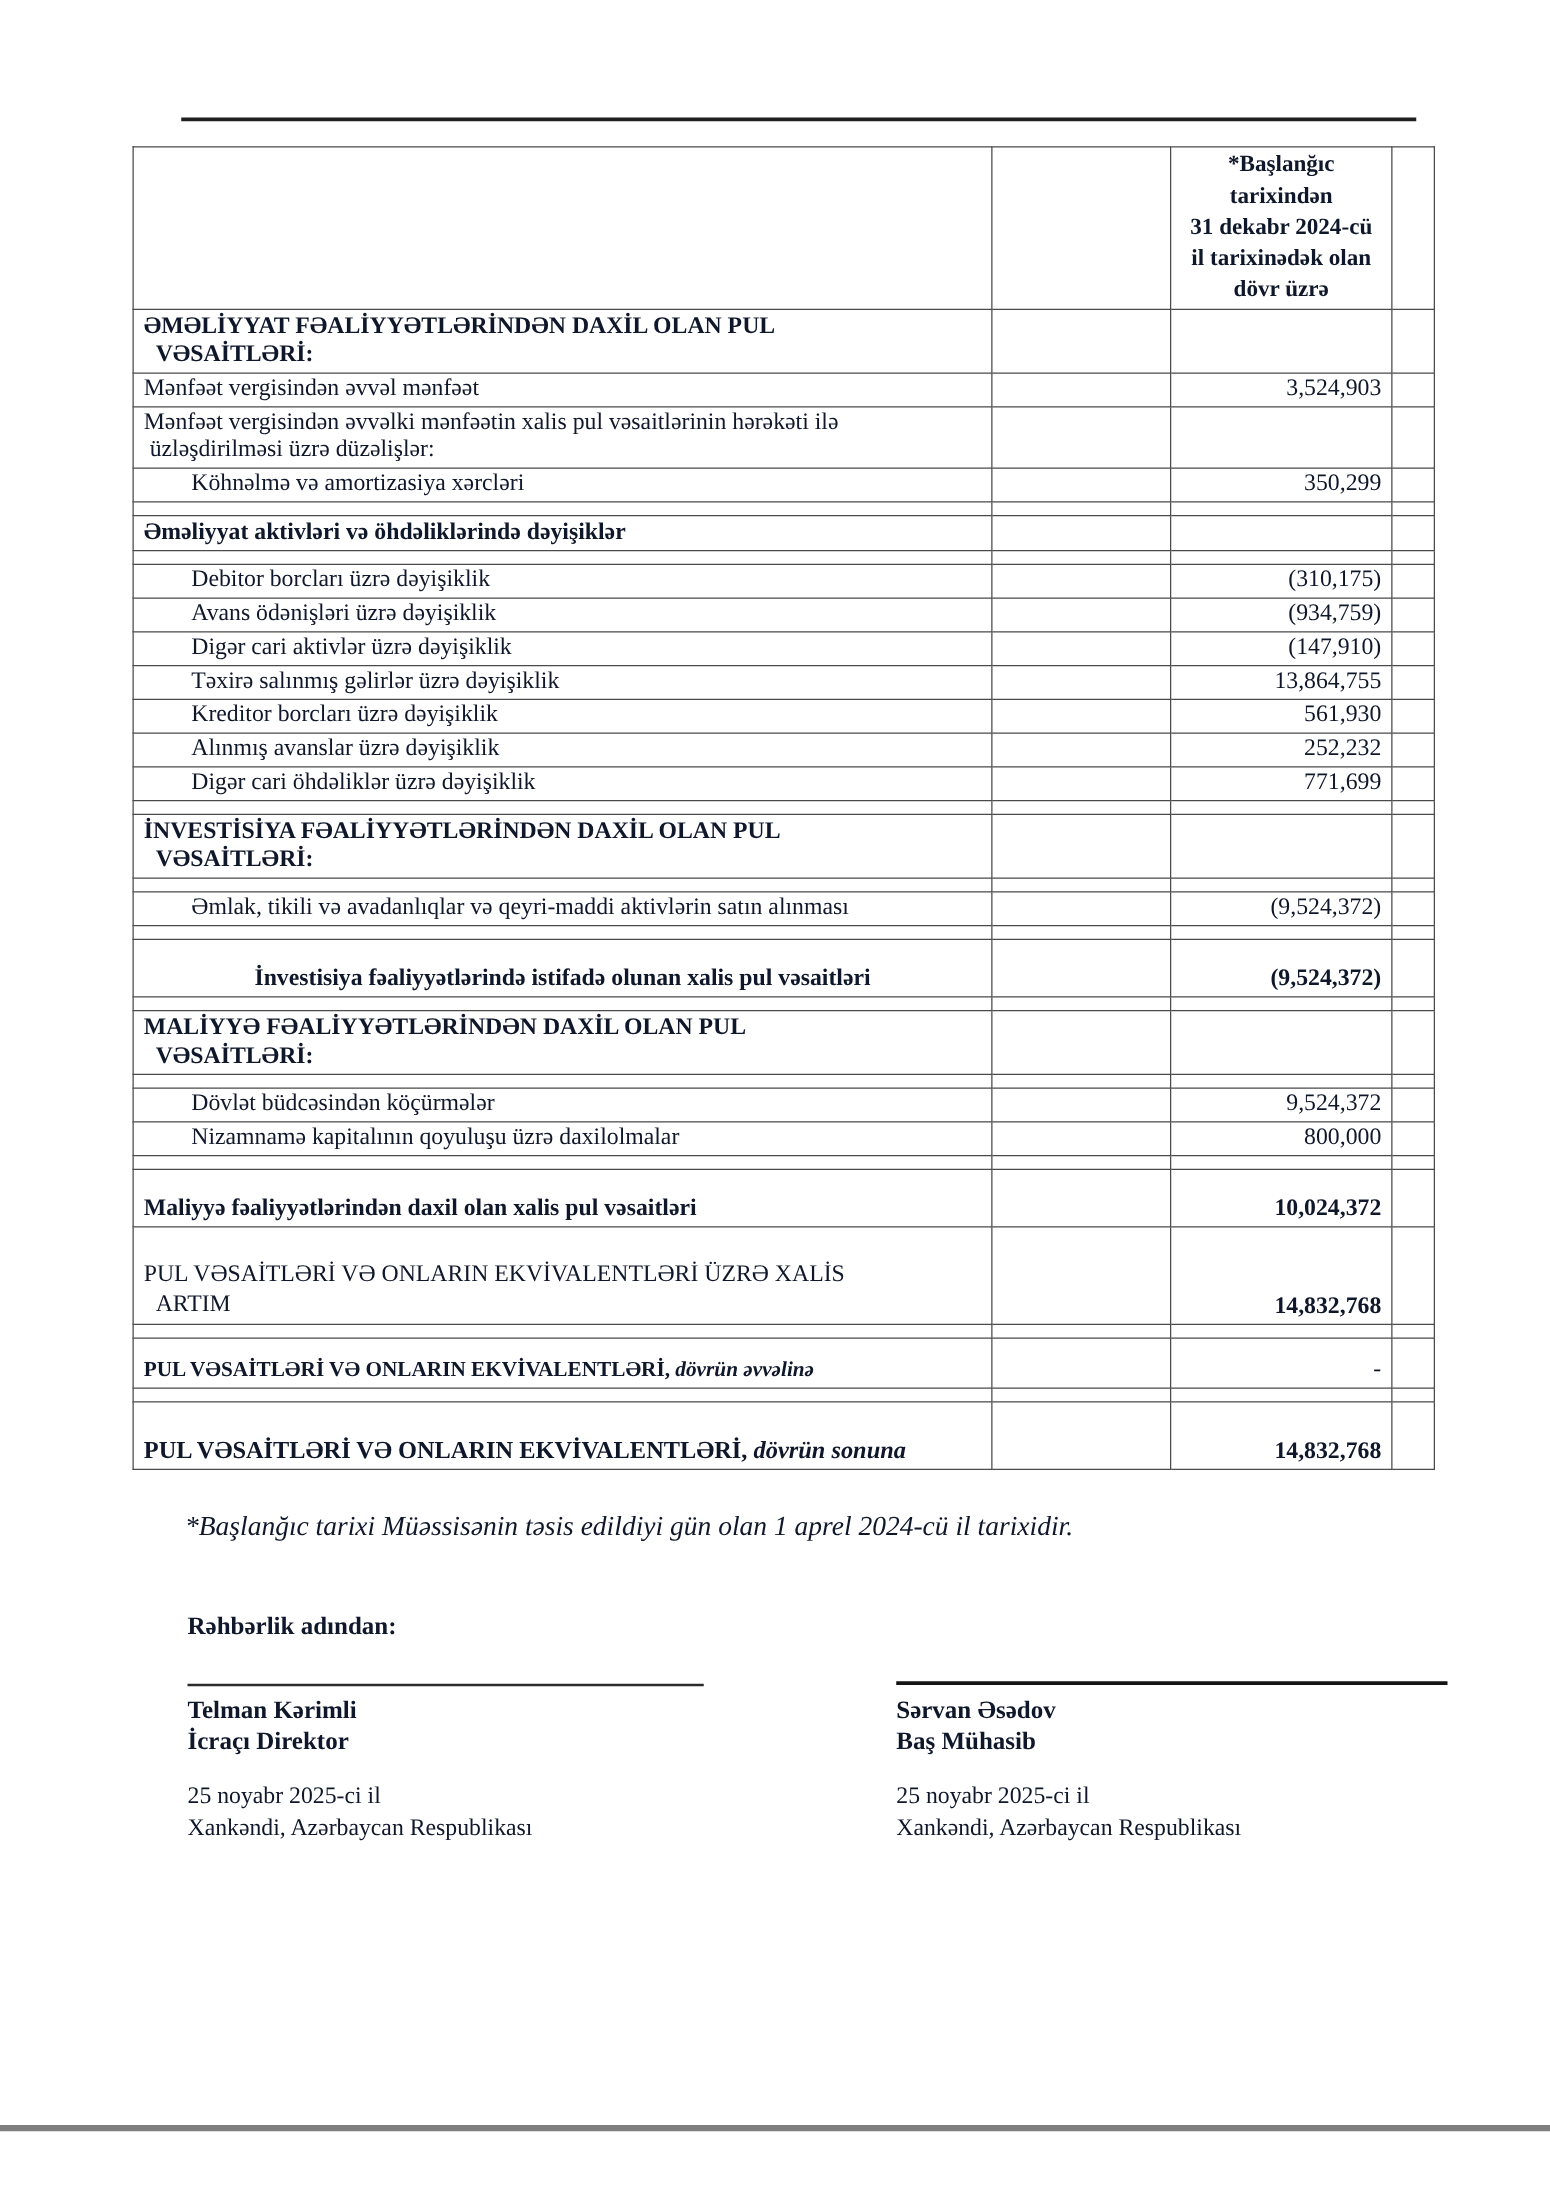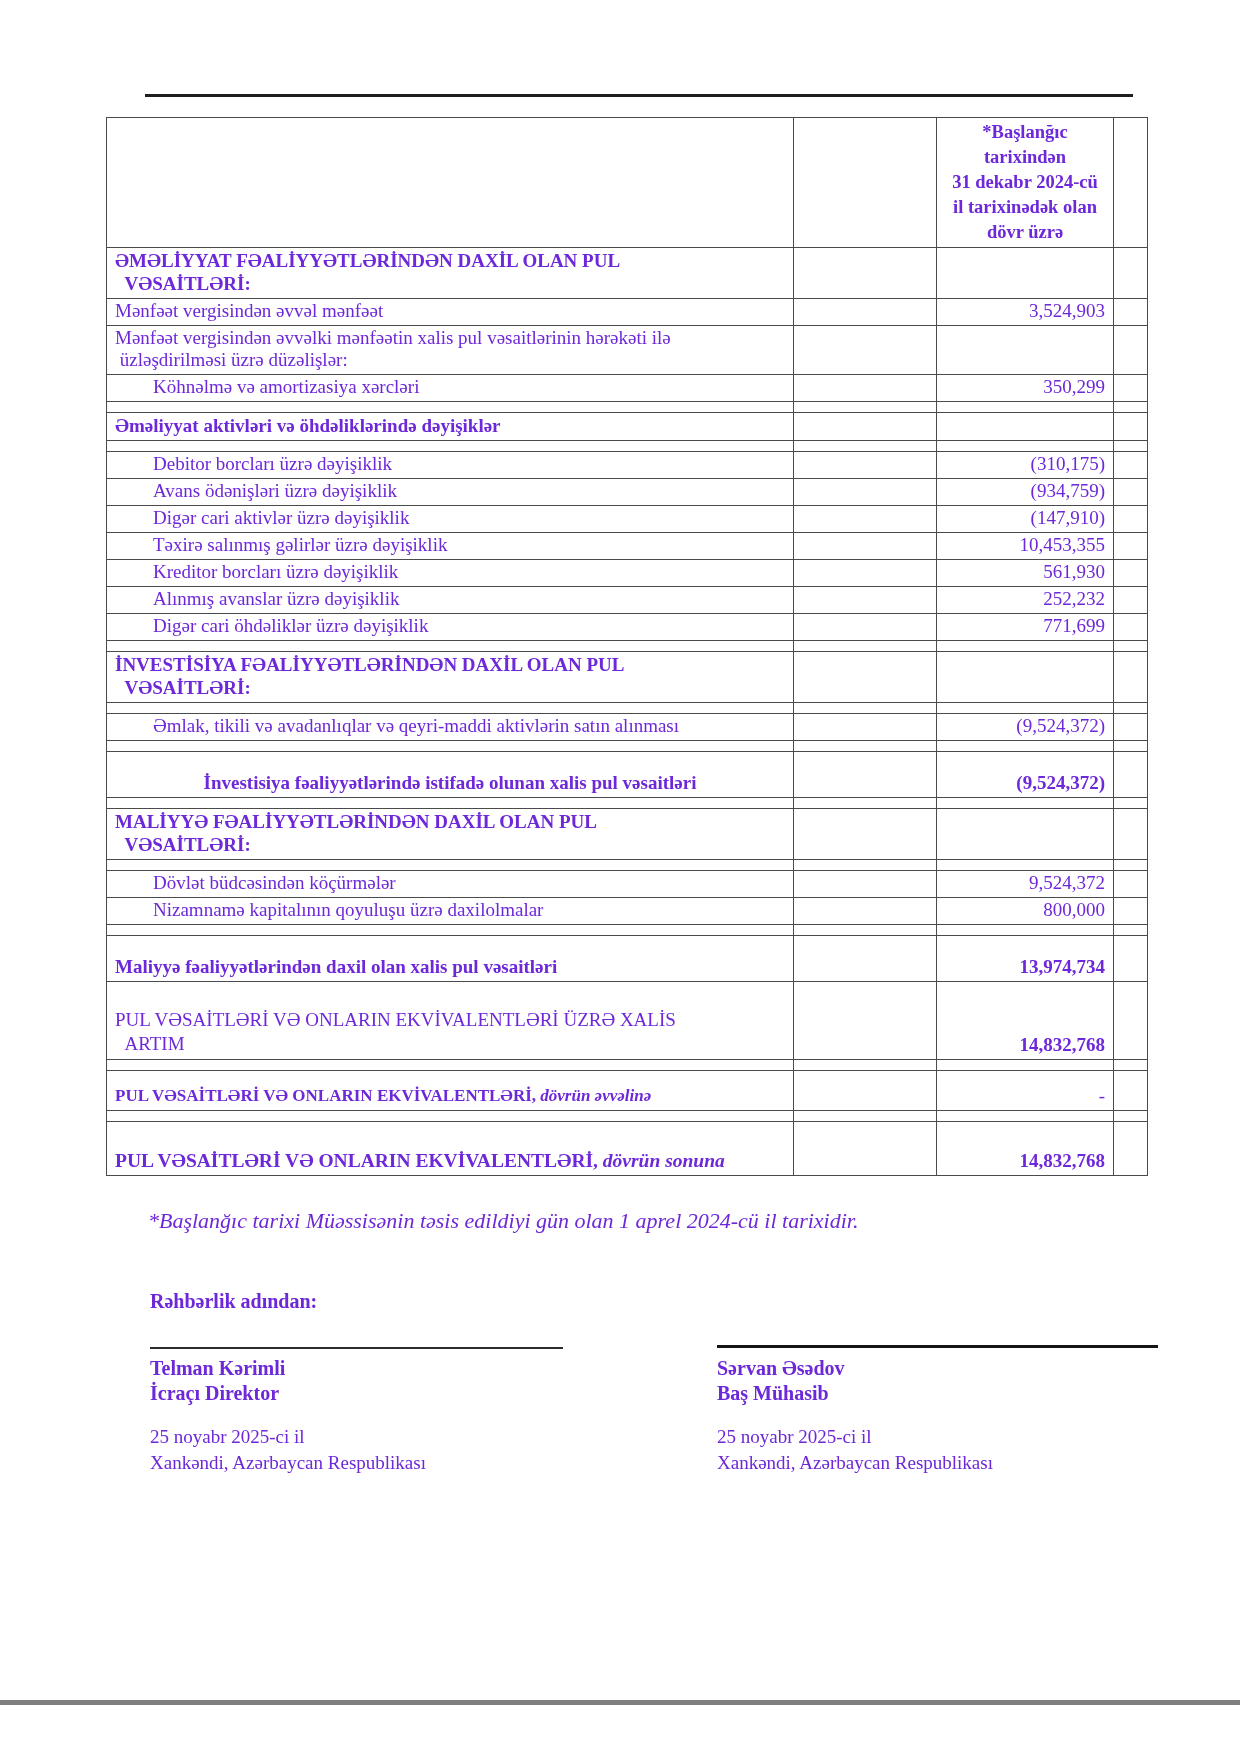--- a/index.html
+++ b/index.html
@@ -2,21 +2,21 @@
 <html><head>
 <meta charset="utf-8">
 <style>
   html,body{margin:0;padding:0;background:#ffffff;}
   .page{
     position:relative;
     width:1240px;
     height:1755px;
     background:#ffffff;
     font-family:"Liberation Serif", serif;
-    color:#6d28d9;
+    color:#0f172a;
     overflow:hidden;
   }
   .rule-top{
     position:absolute; left:145px; top:94px; width:988px; height:3px;
     background:#1f1f1f;
   }
   .rule-bottom{
     position:absolute; left:0; top:1700px; width:1240px; height:5px;
     background:#7e7e7e;
   }
@@ -169,21 +169,21 @@
         </tr>
         <tr class="r-indent">
           <td class="c-label"><span>Digər cari aktivlər üzrə dəyişiklik</span></td>
           <td class="c-mid"></td>
           <td class="c-value"><span>(147,910)</span></td>
           <td class="c-right"></td>
         </tr>
         <tr class="r-indent">
           <td class="c-label"><span>Təxirə salınmış gəlirlər üzrə dəyişiklik</span></td>
           <td class="c-mid"></td>
-          <td class="c-value"><span>10,453,355</span></td>
+          <td class="c-value"><span>13,864,755</span></td>
           <td class="c-right"></td>
         </tr>
         <tr class="r-indent">
           <td class="c-label"><span>Kreditor borcları üzrə dəyişiklik</span></td>
           <td class="c-mid"></td>
           <td class="c-value"><span>561,930</span></td>
           <td class="c-right"></td>
         </tr>
         <tr class="r-indent">
           <td class="c-label"><span>Alınmış avanslar üzrə dəyişiklik</span></td>
@@ -267,21 +267,21 @@
         </tr>
         <tr class="r-spacer">
           <td class="c-label"></td>
           <td class="c-mid"></td>
           <td class="c-value"></td>
           <td class="c-right"></td>
         </tr>
         <tr class="r-total">
           <td class="c-label"><span>Maliyyə fəaliyyətlərindən daxil olan xalis pul vəsaitləri</span></td>
           <td class="c-mid"></td>
-          <td class="c-value"><span>13,974,734</span></td>
+          <td class="c-value"><span>10,024,372</span></td>
           <td class="c-right"></td>
         </tr>
         <tr class="r-grand">
           <td class="c-label"><span>PUL VƏSAİTLƏRİ VƏ ONLARIN EKVİVALENTLƏRİ ÜZRƏ XALİS
   ARTIM</span></td>
           <td class="c-mid"></td>
           <td class="c-value"><span>14,832,768</span></td>
           <td class="c-right"></td>
         </tr>
         <tr class="r-spacer">

